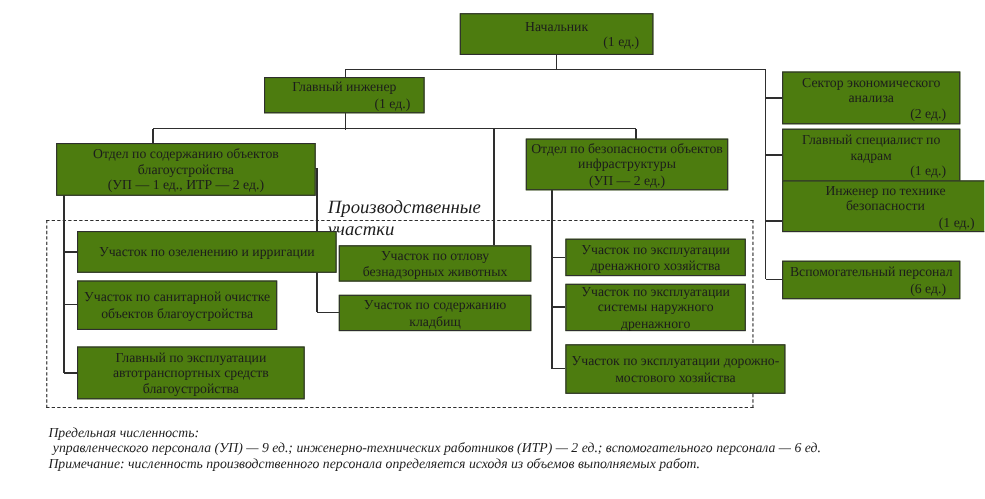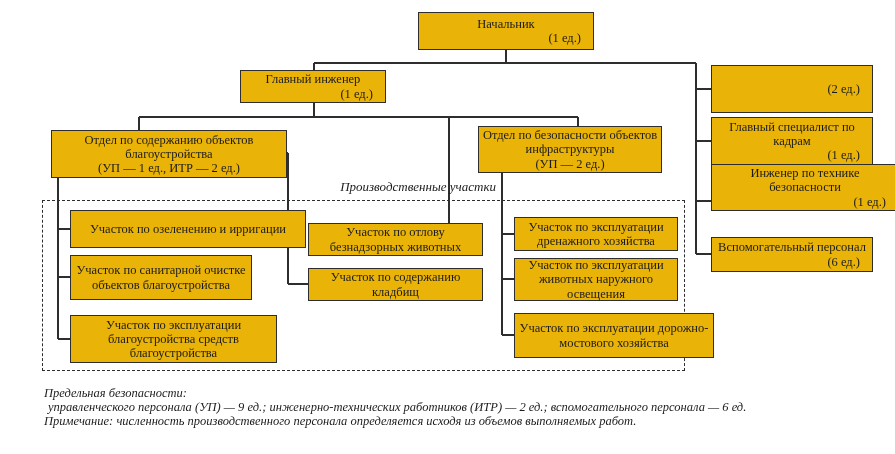--- a/index.html
+++ b/index.html
@@ -1,35 +1,35 @@
 <!DOCTYPE html>
 <html><head>
 <meta charset="utf-8">
 <style>
   html,body{margin:0;padding:0;background:#fff;}
   #stage{
     position:relative;width:895px;height:454px;background:#ffffff;
     font-family:"Liberation Serif","DejaVu Serif",serif;color:#1c1c1c;overflow:hidden;
   }
   .node{
-    position:absolute;border:1.5px solid #2e2e2e;background:#eab308;
+    position:absolute;border:1.5px solid #2e2e2e;background:#4d7c0f;
     display:flex;flex-direction:column;justify-content:center;align-items:center;
     text-align:center;font-size:12.5px;line-height:1.13;padding:1px 3px;box-sizing:border-box;
   }
   .nl{width:100%;}
   .nc{align-self:flex-end;padding-right:9px;white-space:nowrap;}
   .node.cc .nc{align-self:center;padding-right:0;}
   #connectors{position:absolute;left:0;top:0;}
   #dashed-area{
     position:absolute;left:42px;top:200px;width:643px;height:171px;
     border:1.6px dashed #2e2e2e;box-sizing:border-box;
   }
   #section-label{
-    position:absolute;left:298px;top:179px;width:198px;text-align:right;
-    font-style:italic;font-size:13px;
+    position:absolute;left:298px;top:179px;width:198px;text-align:left;
+    font-style:italic;font-size:17px;
   }
   .note{position:absolute;left:44px;font-style:italic;font-size:12.5px;white-space:nowrap;}
 </style>
 </head>
 <body>
 
 <div id="stage">
 
   <svg id="connectors" width="895" height="454" viewBox="0 0 895 454" fill="none" stroke="#2e2e2e" stroke-width="1.4" shape-rendering="crispEdges">
     <path d="M506,50 V63"></path>
@@ -76,20 +76,21 @@
     <div class="nl">Отдел по содержанию объектов благоустройства</div>
     <div class="nc">(УП — 1 ед., ИТР — 2 ед.)</div>
   </div>
 
   <div class="node cc" style="left:478px;top:126px;width:184px;height:47px">
     <div class="nl">Отдел по безопасности объектов инфраструктуры</div>
     <div class="nc">(УП — 2 ед.)</div>
   </div>
 
   <div class="node" style="left:711px;top:65px;width:162px;height:48px">
+    <div class="nl">Сектор экономического анализа</div>
     <div class="nc">(2 ед.)</div>
   </div>
 
   <div class="node" style="left:711px;top:117px;width:162px;height:48px">
     <div class="nl">Главный специалист по кадрам</div>
     <div class="nc">(1 ед.)</div>
   </div>
 
   <div class="node" style="left:711px;top:164px;width:188px;height:47px">
     <div class="nl">Инженер по технике безопасности</div>
@@ -103,40 +104,40 @@
 
   <div class="node" style="left:70px;top:210px;width:236px;height:38px">
     <div class="nl">Участок по озеленению и ирригации</div>
   </div>
 
   <div class="node" style="left:70px;top:255px;width:182px;height:45px">
     <div class="nl">Участок по санитарной очистке объектов благоустройства</div>
   </div>
 
   <div class="node" style="left:70px;top:315px;width:207px;height:48px">
-    <div class="nl">Участок по эксплуатации благоустройства средств благоустройства</div>
+    <div class="nl">Главный по эксплуатации автотранспортных средств благоустройства</div>
   </div>
 
   <div class="node" style="left:308px;top:223px;width:175px;height:33px">
     <div class="nl">Участок по отлову безнадзорных животных</div>
   </div>
 
   <div class="node" style="left:308px;top:268px;width:175px;height:33px">
     <div class="nl">Участок по содержанию кладбищ</div>
   </div>
 
   <div class="node" style="left:514px;top:217px;width:164px;height:34px">
     <div class="nl">Участок по эксплуатации дренажного хозяйства</div>
   </div>
 
   <div class="node" style="left:514px;top:258px;width:164px;height:43px">
-    <div class="nl">Участок по эксплуатации животных наружного освещения</div>
+    <div class="nl">Участок по эксплуатации системы наружного дренажного</div>
   </div>
 
   <div class="node" style="left:514px;top:313px;width:200px;height:45px">
     <div class="nl">Участок по эксплуатации дорожно-мостового хозяйства</div>
   </div>
 
-  <div class="note" style="top:386px">Предельная безопасности:</div>
+  <div class="note" style="top:386px">Предельная численность:</div>
   <div class="note" style="top:400px;left:48px">управленческого персонала (УП) — 9 ед.; инженерно-технических работников (ИТР) — 2 ед.; вспомогательного персонала — 6 ед.</div>
   <div class="note" style="top:414px">Примечание: численность производственного персонала определяется исходя из объемов выполняемых работ.</div>
 
 </div>
 
 </body></html>

